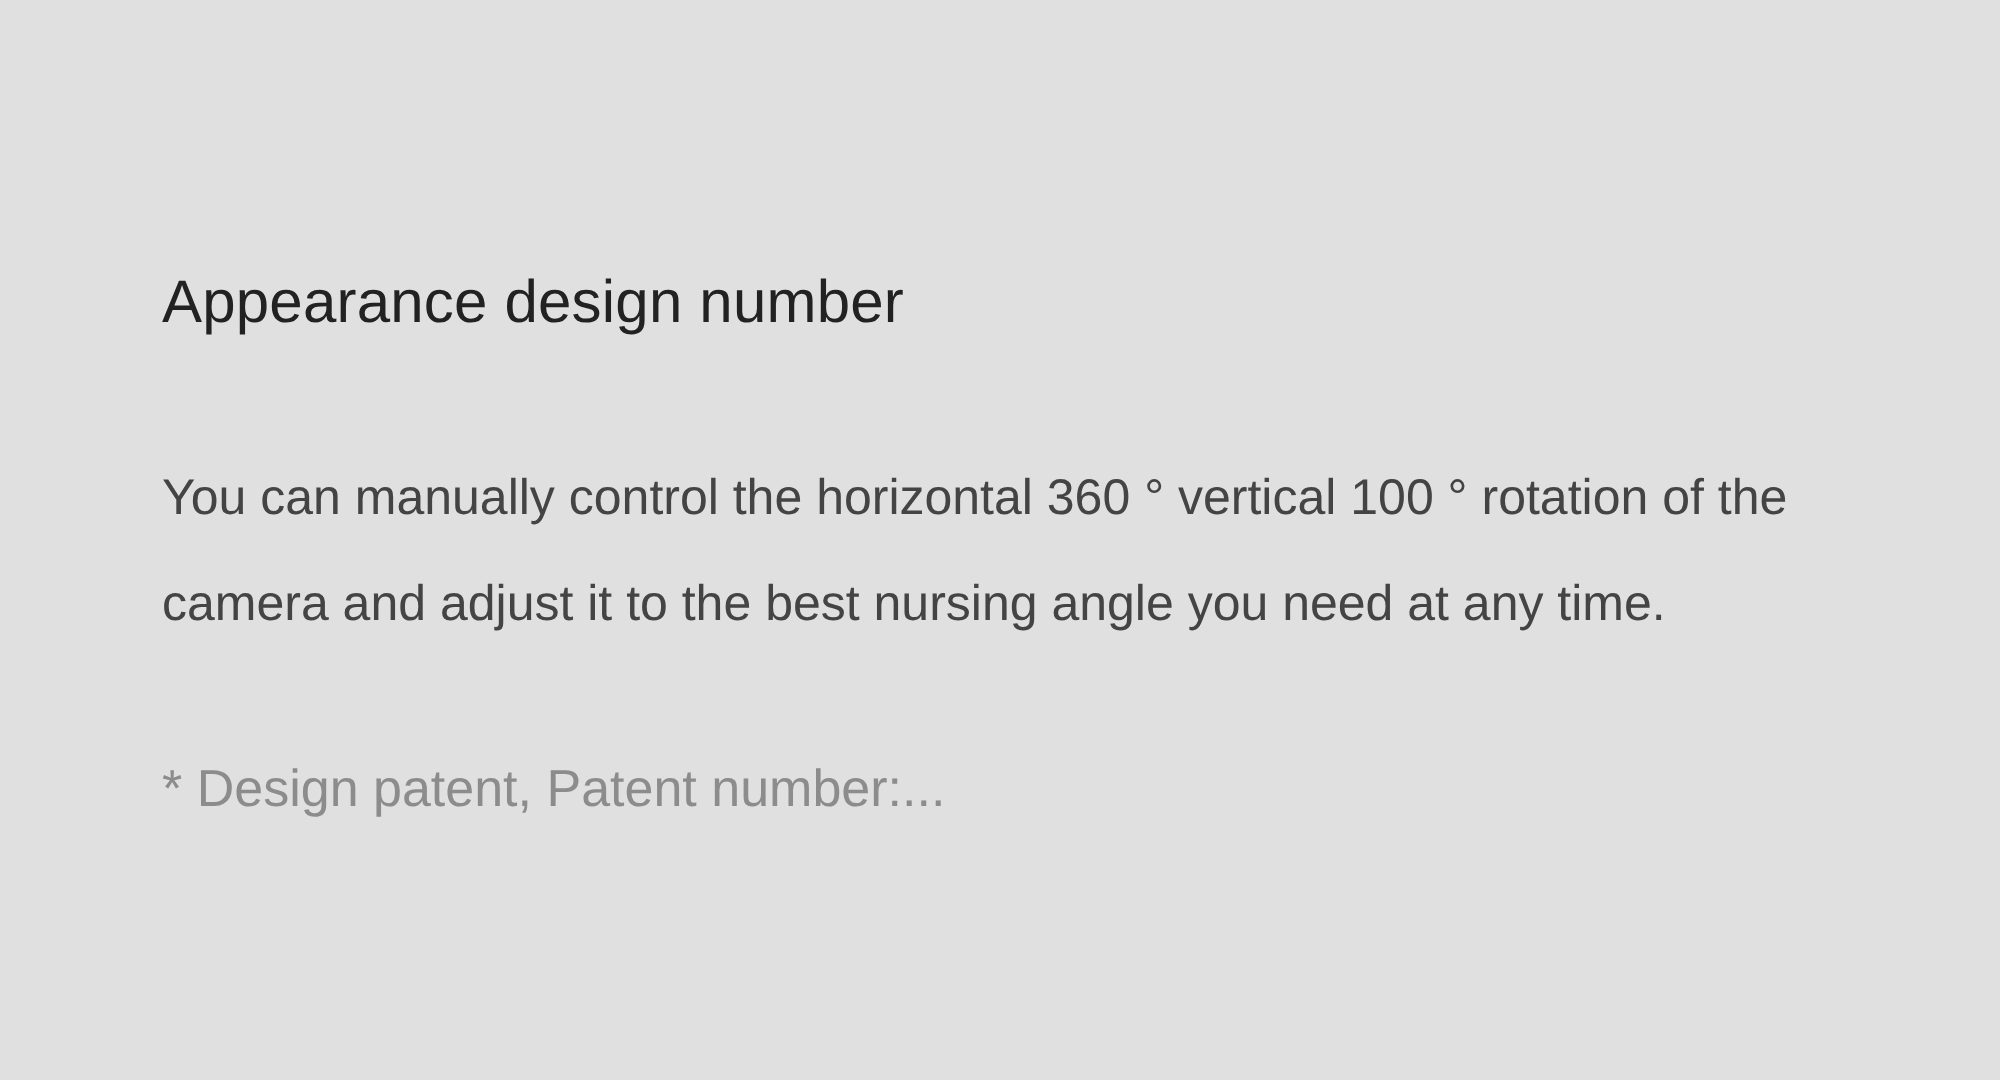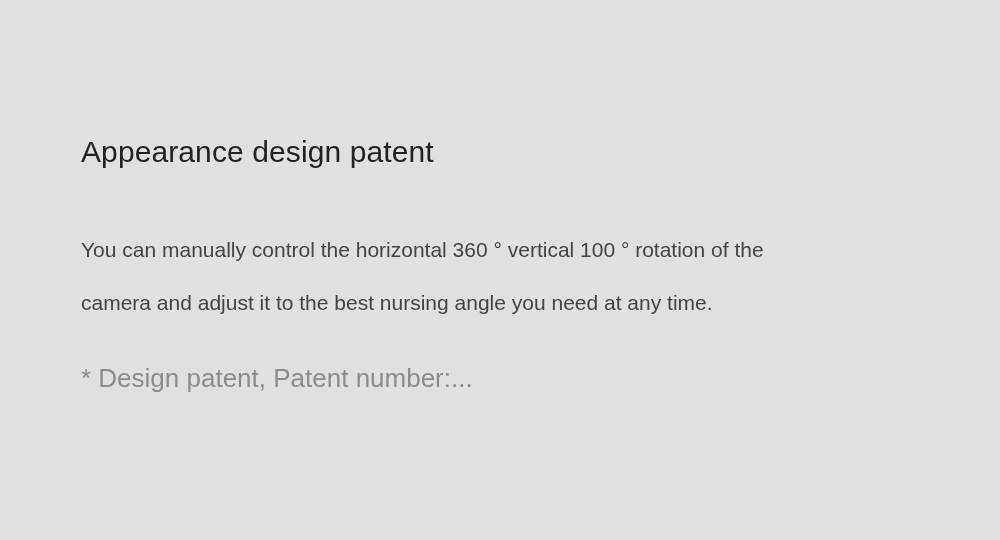--- a/index.html
+++ b/index.html
@@ -35,44 +35,44 @@
     color: #222222;
     font-weight: 400;
     letter-spacing: 0.1px;
     white-space: nowrap;
     margin: 0;
   }
   .body-group {
     margin-top: 37px;
   }
   .body-line {
-    font-size: 21px;
+    font-size: 25px;
     line-height: 53px;
     color: #444444;
     font-weight: 400;
     margin: 0;
     white-space: nowrap;
   }
   .footnote {
-    margin-top: 29px;
+    margin-top: 45px;
     font-size: 26px;
     line-height: 40px;
     color: #8c8c8c;
     font-weight: 400;
     white-space: nowrap;
   }
 </style>
 </head>
 <body>
 
 <div class="page">
   <div class="content">
 
     <div class="headline-group">
-      <h1 class="headline">Appearance design patent</h1>
+      <h1 class="headline">Appearance design number</h1>
     </div>
 
     <div class="body-group">
       <p class="body-line">You can manually control the horizontal 360 ° vertical 100 ° rotation of the</p>
       <p class="body-line">camera and adjust it to the best nursing angle you need at any time.</p>
     </div>
 
     <div class="footnote">* Design patent, Patent number:...</div>
 
   </div>

